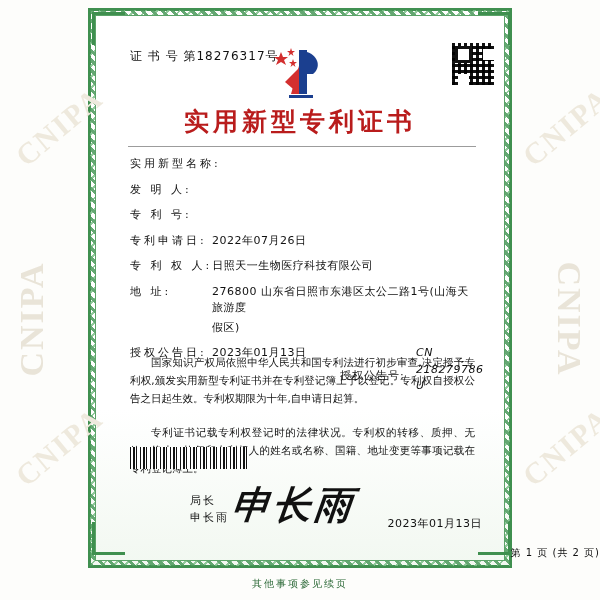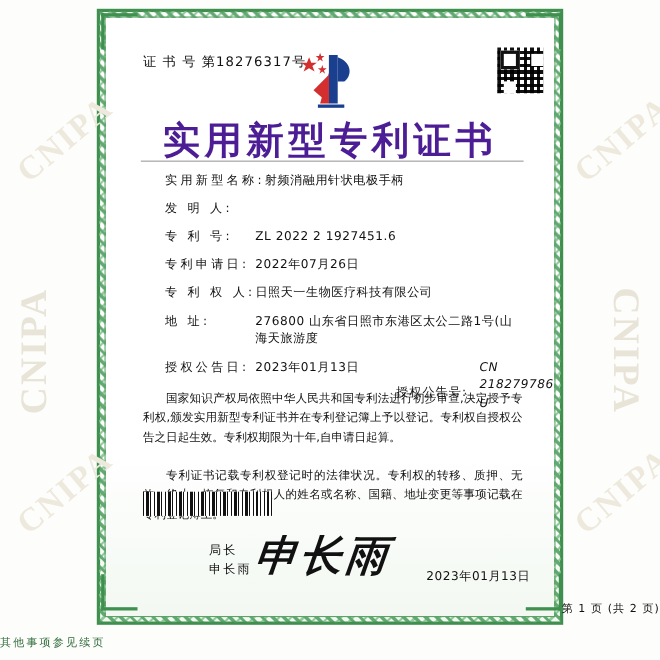--- a/index.html
+++ b/index.html
@@ -146,24 +146,24 @@
     width: 62px;
     height: 56px;
   }
   .doc-title {
     position: absolute;
     left: 0;
     right: 0;
     top: 105px;
     text-align: center;
     font-family: "DejaVu Sans", "Liberation Sans", sans-serif;
-    font-size: 34px;
+    font-size: 25px;
     font-weight: bold;
     letter-spacing: 4px;
-    color: #4c1d95;
+    color: #b91c1c;
   }
   .title-rule {
     position: absolute;
     left: 128px;
     top: 146px;
     width: 348px;
     height: 1px;
     background: #9c9c9c;
   }
 
@@ -179,21 +179,20 @@
   }
   .field-row {
     display: flex;
     align-items: flex-start;
     margin-bottom: 9px;
   }
   .field-label {
     flex: 0 0 82px;
     letter-spacing: 3px;
     white-space: nowrap;
-    margin-left: 20px;
   }
   .field-value {
     flex: 1 1 auto;
     letter-spacing: .5px;
   }
   .field-row.split .field-value { flex: 0 0 128px; }
   .field-label2 {
     flex: 0 0 76px;
     letter-spacing: 1px;
     white-space: nowrap;
@@ -274,21 +273,21 @@
     text-align: right;
     font-size: 10px;
     color: #111;
     letter-spacing: 1px;
   }
   .footer-note {
     position: absolute;
     left: 0;
     right: 0;
     top: 577px;
-    text-align: left;
+    text-align: center;
     font-size: 10px;
     color: #2f6b3a;
     letter-spacing: 2px;
   }
 </style>
 </head>
 <body>
 
 <div id="page">
 
@@ -324,46 +323,45 @@
     </svg>
   </div>
 
   <div class="doc-title">实用新型专利证书</div>
   <div class="title-rule"></div>
 
   <div class="fields">
 
     <div class="field-row">
       <div class="field-label">实用新型名称:</div>
-      <div class="field-value">射频消融用针状电极手柄</div>
     </div>
 
     <div class="field-row">
       <div class="field-label">发 明 人:</div>
     </div>
 
     <div class="field-row">
       <div class="field-label">专 利 号:</div>
-      <div class="field-value">ZL 2022 2 1927451.6</div>
     </div>
 
     <div class="field-row">
       <div class="field-label">专利申请日:</div>
       <div class="field-value">2022年07月26日</div>
     </div>
 
     <div class="field-row">
       <div class="field-label">专 利 权 人:</div>
       <div class="field-value">日照天一生物医疗科技有限公司</div>
     </div>
 
     <div class="field-row">
       <div class="field-label">地       址:</div>
       <div class="field-value">276800 山东省日照市东港区太公二路1号(山海天旅游度</div>
     </div>
+    <div class="sub-line">假区)</div>
 
     <div class="field-row split">
       <div class="field-label">授权公告日:</div>
       <div class="field-value">2023年01月13日</div>
       <div class="field-label2">授权公告号:</div>
       <div class="field-value2">CN 218279786 U</div>
     </div>
 
   </div>
 

